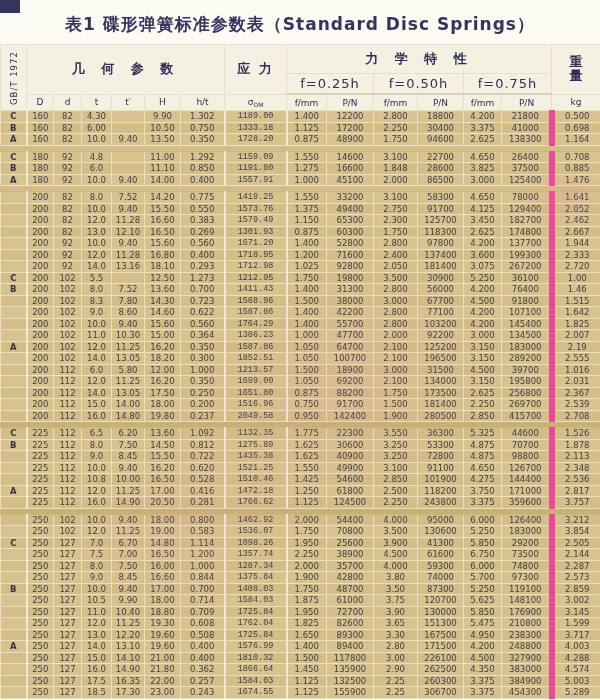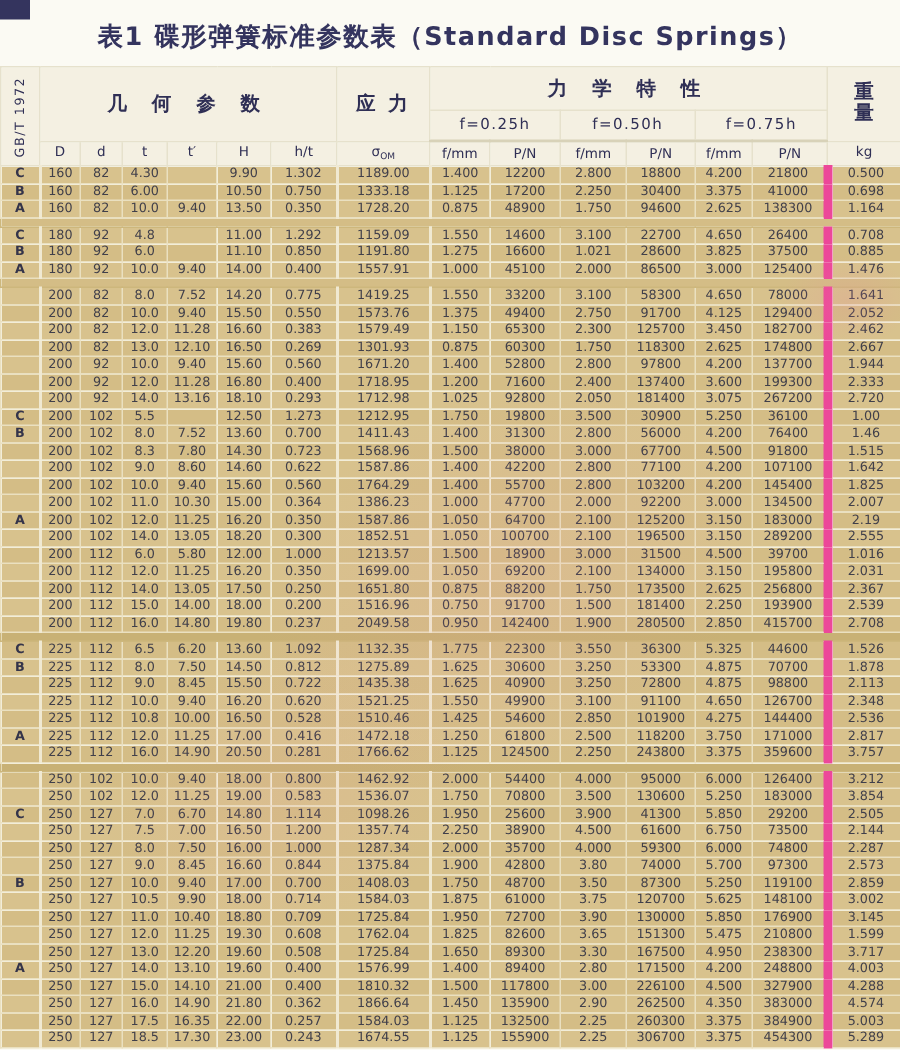--- a/index.html
+++ b/index.html
@@ -17,37 +17,37 @@
   }
   table{border-collapse:collapse;table-layout:fixed;width:600px;}
   td,th{padding:0;margin:0;overflow:hidden;white-space:nowrap;}
   
   thead th{
     background:#f4f0e2;color:#2f2f55;font-weight:normal;
     border:1px solid #e6e1cc;
   }
   th.grp{font-size:13px;font-weight:bold;letter-spacing:6px;height:28px;}
   th.grp-weight{font-size:13px;font-weight:bold;line-height:14px;letter-spacing:0;}
-  th.flevel{font-size:10px;height:19px;font-weight:normal;letter-spacing:1px;border-bottom:2px solid #d8d2b8;}
+  th.flevel{font-size:13px;height:19px;font-weight:normal;letter-spacing:1px;border-bottom:2px solid #d8d2b8;}
   th.collab{font-size:9px;height:15px;font-weight:normal;}
   th.gbt{background:#f4f0e2;}
   .gbt-inner{
     writing-mode:vertical-rl;transform:rotate(180deg);
     font-size:8.5px;color:#2f2f55;letter-spacing:1px;margin:0 auto;height:58px;
   }
   sub.sg{font-size:6px;vertical-align:-2px;}
   
   tbody td{
     background:#d8c28d;color:#403f4a;font-size:8.5px;
     height:10.5px;line-height:10.5px;text-align:center;
     border:1px solid #eae0c0;
   }
   tbody tr:nth-child(even) td{background:#d4bd86;}
   tbody td.letter{font-weight:bold;color:#34344a;border-right:2px solid #f0e9d2;}
-  tbody td.c7{border-left:2px solid #f0e9d2;border-right:2px solid #f0e9d2;}
+  tbody td.c7{border-left:2px solid #f0e9d2;border-right:2px solid #f0e9d2;font-family:Liberation Mono, monospace;}
   tbody td.c13{border-right:6px solid #ec4899;}
   tr.sep-row td{background:#c8b175;height:5px;border:1px solid #cdb77c;}
   
   .stain{position:absolute;pointer-events:none;border-radius:50%;}
   .stain.s1{left:520px;top:170px;width:90px;height:60px;
     background:radial-gradient(closest-side,rgba(235,130,160,0.18),rgba(235,130,160,0));}
   .stain.s2{left:160px;top:260px;width:360px;height:260px;transform:rotate(-25deg);
     background:radial-gradient(closest-side,rgba(235,130,160,0.10),rgba(235,130,160,0));}
   .stain.s3{left:60px;top:430px;width:260px;height:200px;transform:rotate(-25deg);
     background:radial-gradient(closest-side,rgba(235,130,160,0.08),rgba(235,130,160,0));}
@@ -191,21 +191,21 @@
           <td class="c0 letter">B</td>
           <td class="c1">180</td>
           <td class="c2">92</td>
           <td class="c3">6.0</td>
           <td class="c4"></td>
           <td class="c5">11.10</td>
           <td class="c6">0.850</td>
           <td class="c7">1191.80</td>
           <td class="c8">1.275</td>
           <td class="c9">16600</td>
-          <td class="c10">1.021</td>
+          <td class="c10">1.848</td>
           <td class="c11">28600</td>
           <td class="c12">3.825</td>
           <td class="c13">37500</td>
           <td class="c14">0.885</td>
         </tr>
         <tr>
           <td class="c0 letter">A</td>
           <td class="c1">180</td>
           <td class="c2">92</td>
           <td class="c3">10.0</td>
@@ -537,21 +537,21 @@
           <td class="c3">15.0</td>
           <td class="c4">14.00</td>
           <td class="c5">18.00</td>
           <td class="c6">0.200</td>
           <td class="c7">1516.96</td>
           <td class="c8">0.750</td>
           <td class="c9">91700</td>
           <td class="c10">1.500</td>
           <td class="c11">181400</td>
           <td class="c12">2.250</td>
-          <td class="c13">193900</td>
+          <td class="c13">269700</td>
           <td class="c14">2.539</td>
         </tr>
         <tr>
           <td class="c0 letter"></td>
           <td class="c1">200</td>
           <td class="c2">112</td>
           <td class="c3">16.0</td>
           <td class="c4">14.80</td>
           <td class="c5">19.80</td>
           <td class="c6">0.237</td>

